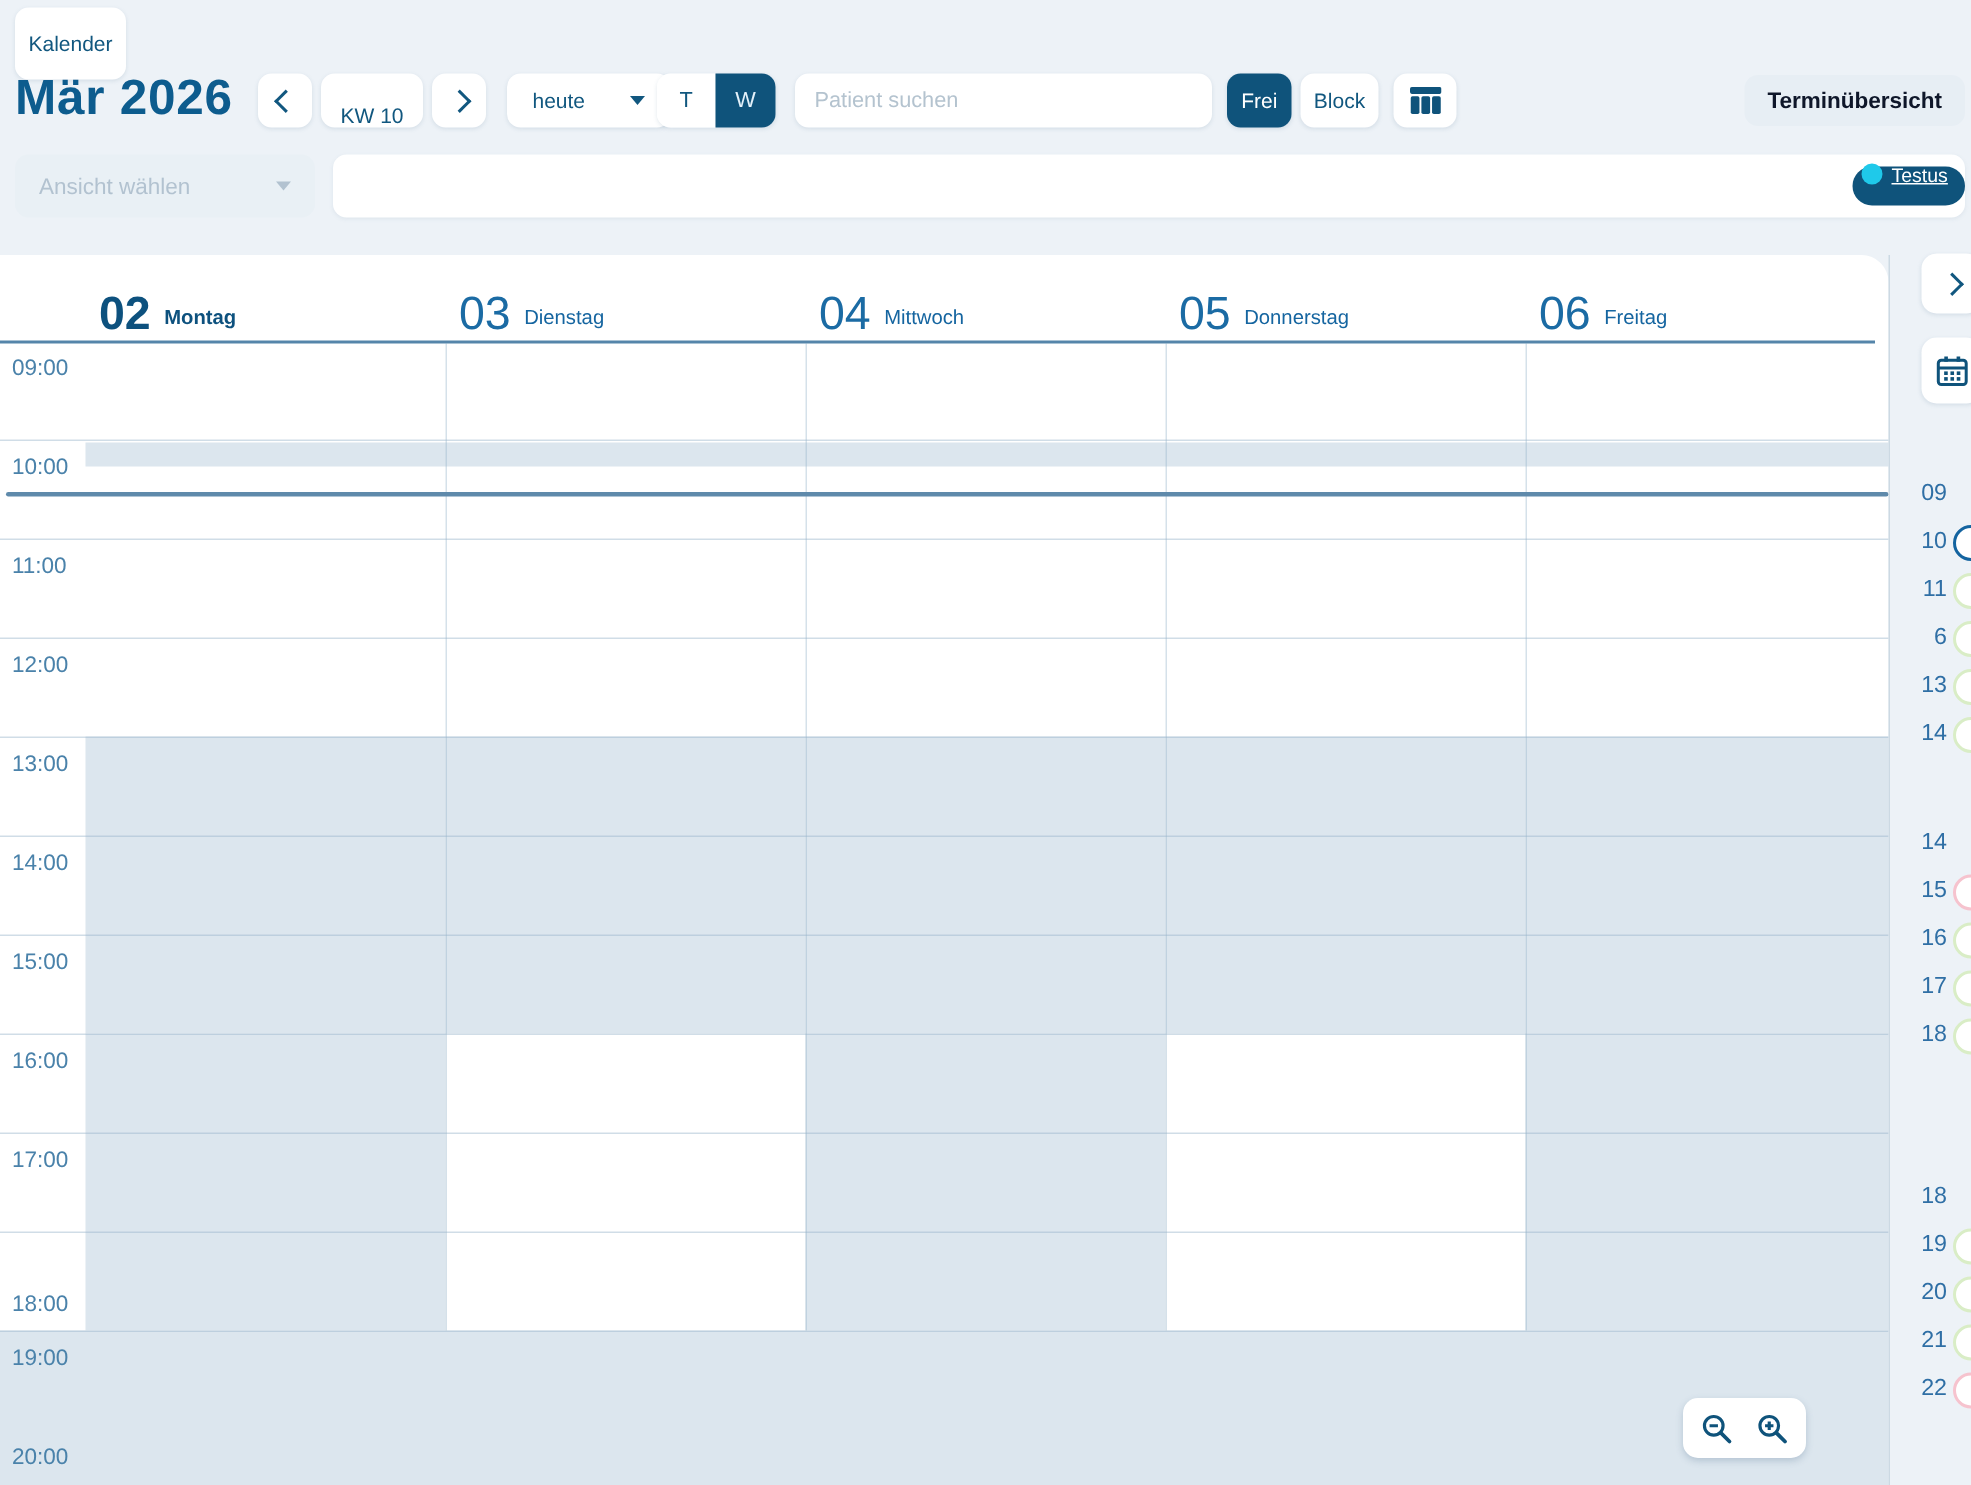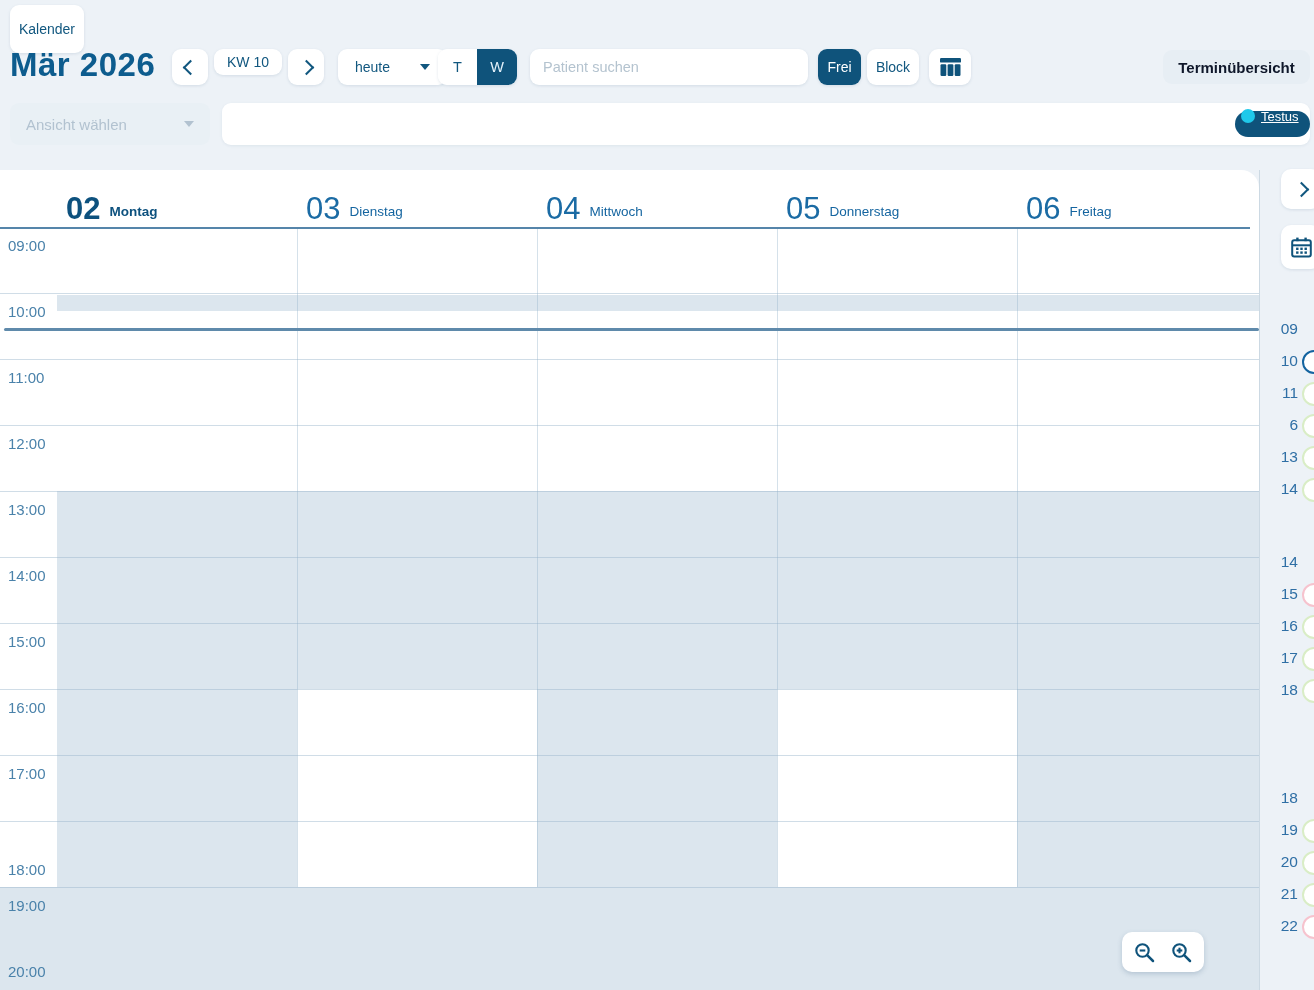--- a/index.html
+++ b/index.html
@@ -74,21 +74,21 @@
 <div class="card" style="left:10px;top:5px;width:74px;height:48px;">
   <span>Kalender</span>
 </div>
 
 <div class="title">Mär 2026</div>
 
 <div class="card" style="left:172px;top:49px;width:36px;height:36px;">
   <span class="chev left"></span>
 </div>
 
-<div class="card" style="left:214px;top:49px;width:68px;height:26px;">
+<div class="card" style="left:214px;top:49px;width:68px;height:36px;align-items:flex-end;">
   <span>KW 10</span>
 </div>
 
 <div class="card" style="left:288px;top:49px;width:36px;height:36px;">
   <span class="chev right"></span>
 </div>
 
 <div class="card" style="left:338px;top:49px;width:109px;height:36px;gap:30px;">
   <span>heute</span>
   <span class="tri-down"></span>

